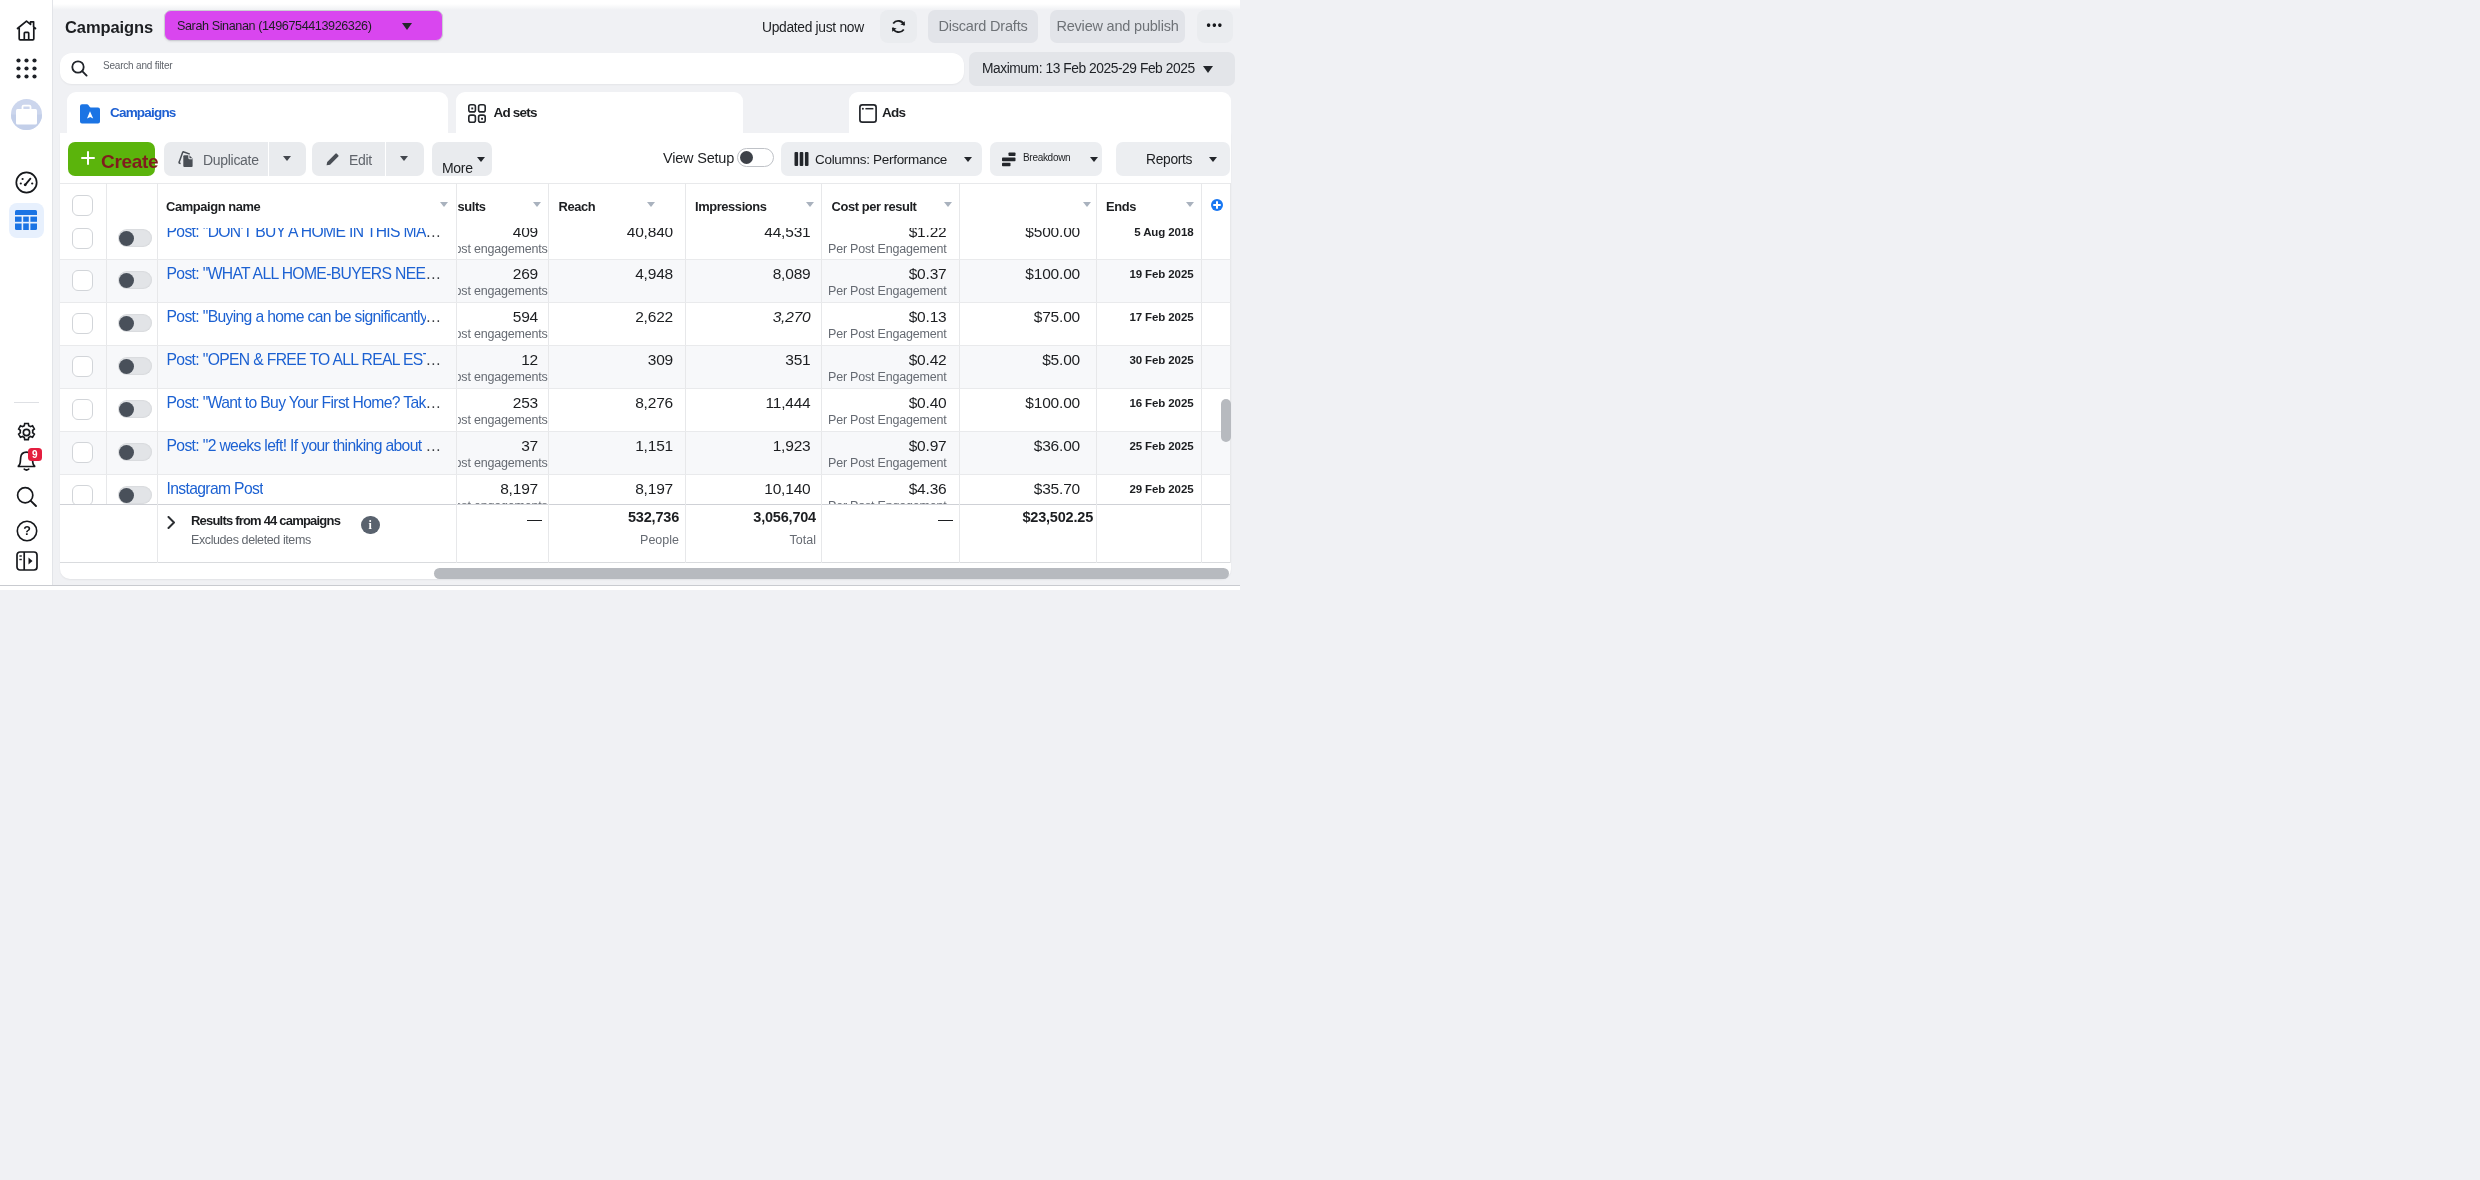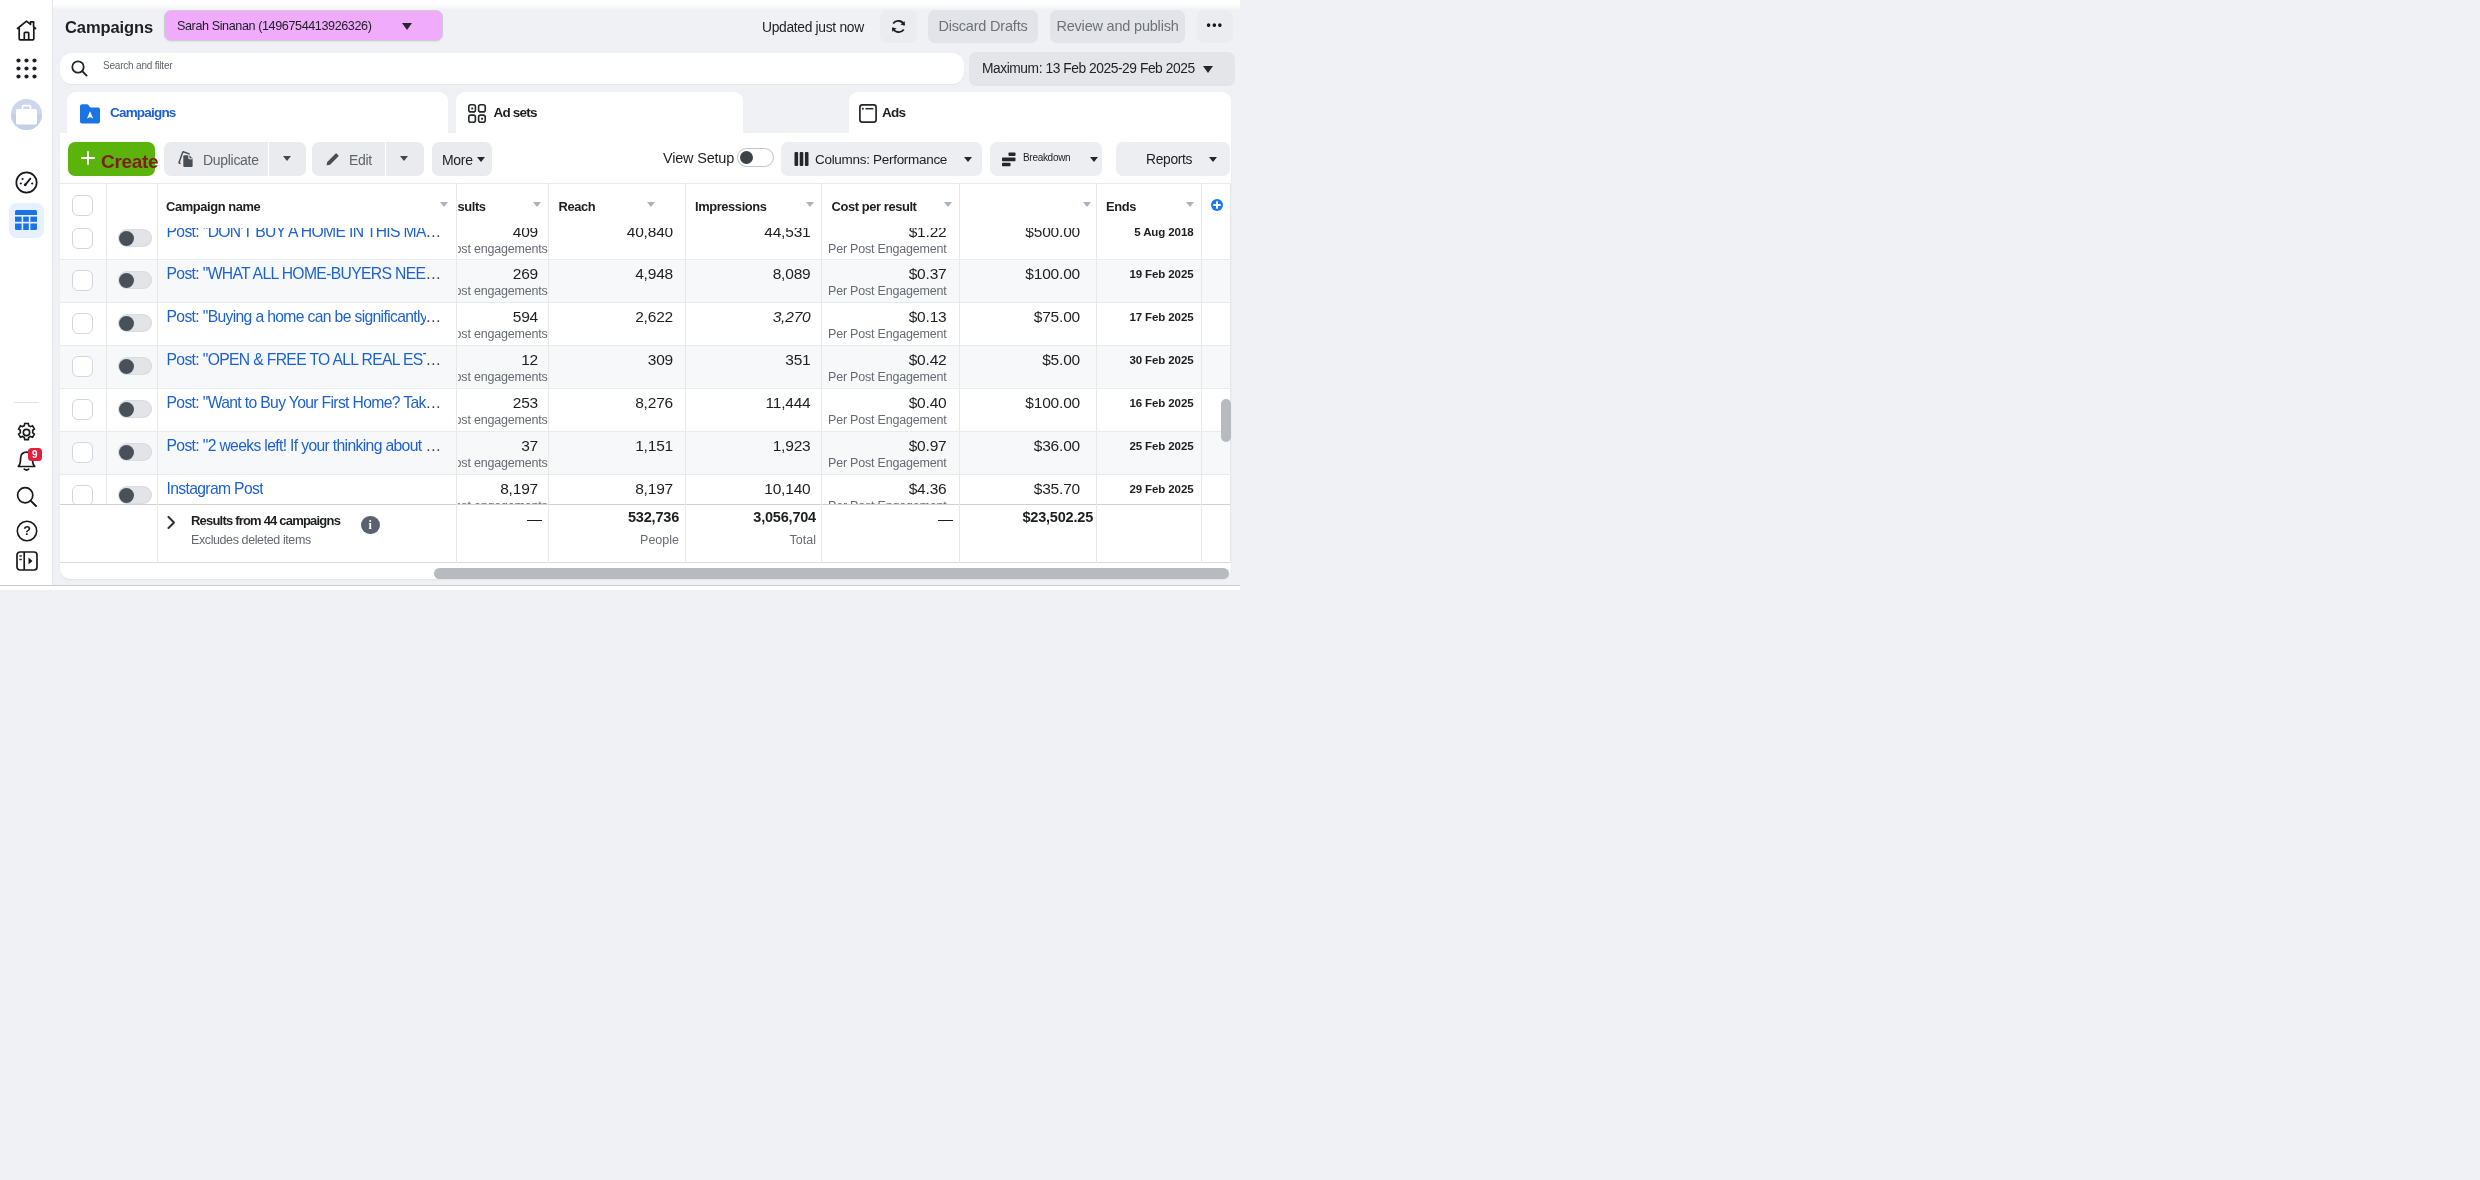--- a/index.html
+++ b/index.html
@@ -5,21 +5,21 @@
 * { margin:0; padding:0; box-sizing:border-box; }
 html,body { width:1240px; height:590px; overflow:hidden; }
 body { font-family:"Liberation Sans", sans-serif; background:#f0f1f4; position:relative; color:#1c1e21; }
 .abs { position:absolute; }
 
 #topwhite { left:0; top:0; width:1240px; height:10px; background:linear-gradient(#ffffff 40%, rgba(255,255,255,0)); }
 #sidebar { left:0; top:0; width:53px; height:590px; background:#fff; border-right:1px solid #e2e4e8; z-index:30; }
 #botline { left:0; top:585px; width:1240px; height:5px; background:#fff; border-top:1.5px solid #c9cbd0; z-index:40; }
 
 #title { left:65px; top:18px; font-size:16.5px; font-weight:bold; letter-spacing:-0.1px; }
-#acct { left:164px; top:10px; width:279px; height:31px; background:#f0abfc; border:1px solid #ccced3; border-radius:7px; box-shadow:0 1px 2px rgba(0,0,0,.07); }
+#acct { left:164px; top:10px; width:279px; height:31px; background:#d946ef; border:1px solid #ccced3; border-radius:7px; box-shadow:0 1px 2px rgba(0,0,0,.07); }
 #acct .t { position:absolute; left:12px; top:8px; font-size:12.6px; letter-spacing:-0.4px; }
 #acct .c { position:absolute; right:30px; top:12px; }
 .caret { width:0; height:0; border-left:5.5px solid transparent; border-right:5.5px solid transparent; border-top:7px solid #23262b; }
 .caret.sm { border-left-width:4.5px; border-right-width:4.5px; border-top-width:5.5px; }
 #updated { left:762px; top:19.5px; font-size:13.8px; letter-spacing:-0.3px; white-space:nowrap; }
 .hbtn { background:#e2e4e9; border-radius:7px; color:#6e7277; font-size:14.5px; letter-spacing:-0.2px; text-align:center; }
 #refresh { left:880px; top:10px; width:37px; height:33px; background:#eaecef; border-radius:8px; }
 #discard { left:928px; top:10px; width:110px; height:33px; line-height:33px; }
 #review { left:1050px; top:10px; width:135px; height:33px; line-height:33px; }
 #dots3 { left:1197px; top:10px; width:36px; height:33px; background:#eaecef; border-radius:8px; color:#16181c; font-size:12px; font-weight:bold; text-align:center; line-height:31px; letter-spacing:1.5px; }
@@ -249,21 +249,21 @@
 <div class="abs tbtn" id="edit">
   <svg style="position:absolute;left:13px;top:9px" width="16" height="16" viewBox="0 0 16 16">
     <path d="M2.2 10.9 L10.4 2.7 Q11.1 2 11.8 2.7 L13.3 4.2 Q14 4.9 13.3 5.6 L5.1 13.8 L1.7 14.3 Q1.5 14.3 1.6 14.1 Z" fill="#494e55"></path>
   </svg>
   <span class="bt" style="left:37px;">Edit</span>
 </div>
 <div class="abs tbtn" id="editc">
     <span class="ccenter caret sm" style="border-top-color:#43474e;"></span>
   </div>
 <div class="abs tbtn" id="more">
-    <span class="bt bdark" style="left:10px;">More</span>
+    <span class="bt bdark" style="left:10px;margin-top:8px;">More</span>
     <span class="caret sm" style="position:absolute;right:7px;top:14.5px;"></span>
   </div>
 <div class="abs" id="viewsetup">View Setup</div>
 <div class="abs" id="vtoggle">
     <span class="k"></span>
   </div>
 <div class="abs" id="colbtn">
   <svg style="position:absolute;left:13px;top:9px" width="15" height="16" viewBox="0 0 15 16">
     <rect x="0.5" y="1" width="3.6" height="14" rx="1" fill="#23262b"></rect>
     <rect x="5.7" y="1" width="3.6" height="14" rx="1" fill="#23262b"></rect>

